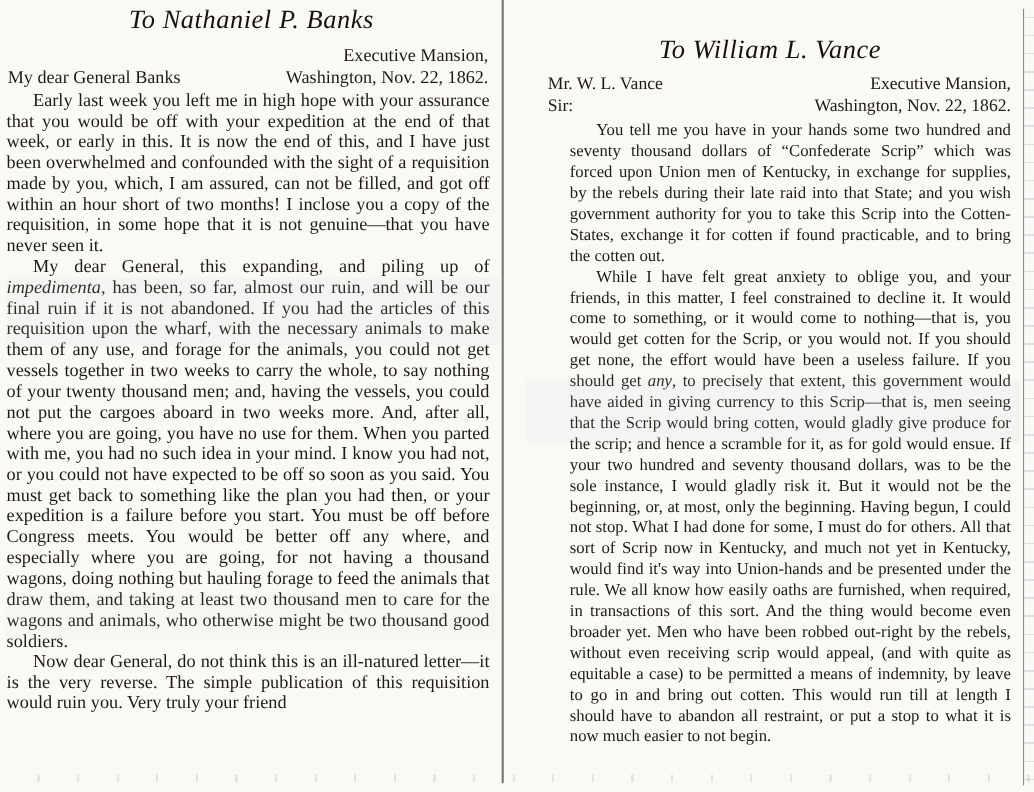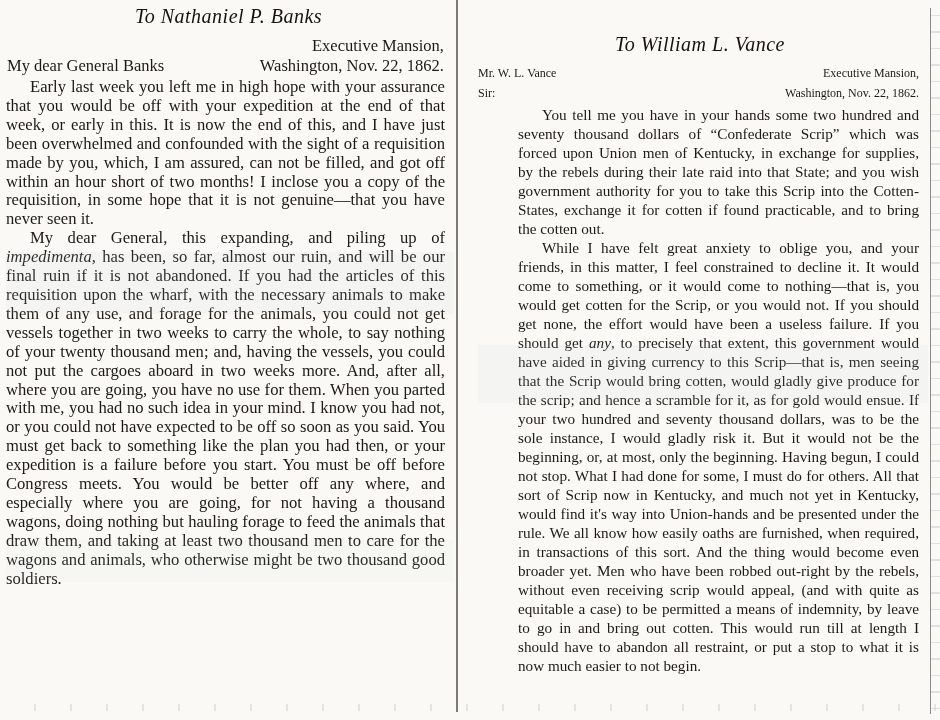--- a/index.html
+++ b/index.html
@@ -11,29 +11,29 @@
     font-family:"Liberation Serif","DejaVu Serif",serif;
     color:#1d1a16;
   }
   .page{position:absolute;top:0;background:transparent;}
   .page-left{left:0;width:457px;height:720px;}
   .page-right{left:470px;width:460px;height:720px;}
 
   .page-title{
     margin:0;text-align:center;
     font-style:italic;font-weight:normal;
-    font-size:20px;letter-spacing:.5px;
+    font-size:24px;letter-spacing:.5px;
     color:#16130f;
   }
   .page-left .page-title{padding-top:5px;}
   .page-right .page-title{padding-top:33px;font-style:italic;}
 
   .hdr{font-size:16.5px;line-height:20px;}
   .page-left .hdr{padding:8px 13px 0 7px;}
-  .page-right .hdr{padding:7px 11px 0 8px;font-size:12px;}
+  .page-right .hdr{padding:7px 11px 0 8px;font-size:16px;margin-left:20px;}
   .hdr-row{display:flex;justify-content:space-between;}
   .hdr-right{text-align:right;}
 
   .letter-body{text-align:justify;}
   .page-left .letter-body{
     padding:2px 12px 0 6px;
     font-size:16.6px;line-height:18.9px;font-family:Liberation Serif, serif;
   }
   .page-right .letter-body{
     padding:2px 11px 0 8px;
@@ -83,20 +83,21 @@
     <div class="hdr">
       <div class="hdr-right">Executive Mansion,</div>
       <div class="hdr-row">
         <span>My dear General Banks</span>
         <span>Washington, Nov. 22, 1862.</span>
       </div>
     </div>
     <div class="letter-body">
       <p><span>Early last week you left me in high hope with your assurance that you would be off with your expedition at the end of that week, or early in this. It is now the end of this, and I have just been overwhelmed and confounded with the sight of a requisition made by you, which, I am assured, can not be filled, and got off within an hour short of two months! I inclose you a copy of the requisition, in some hope that it is not genuine—that you have never seen it.</span></p>
       <p><span>My dear General, this expanding, and piling up of </span><i>impedimenta</i><span>, has been, so far, almost our ruin, and will be our final ruin if it is not abandoned. If you had the articles of this requisition upon the wharf, with the necessary animals to make them of any use, and forage for the animals, you could not get vessels together in two weeks to carry the whole, to say nothing of your twenty thousand men; and, having the vessels, you could not put the cargoes aboard in two weeks more. And, after all, where you are going, you have no use for them. When you parted with me, you had no such idea in your mind. I know you had not, or you could not have expected to be off so soon as you said. You must get back to something like the plan you had then, or your expedition is a failure before you start. You must be off before Congress meets. You would be better off any where, and especially where you are going, for not having a thousand wagons, doing nothing but hauling forage to feed the animals that draw them, and taking at least two thousand men to care for the wagons and animals, who otherwise might be two thousand good soldiers.</span></p>
+      <p><span>Now dear General, do not think this is an ill-natured letter—it is the very reverse. The simple publication of this requisition would ruin you. Very truly your friend</span></p>
     </div>
   </div>
 
   <div class="page page-right">
     <h1 class="page-title">To William L. Vance</h1>
     <div class="hdr">
       <div class="hdr-row">
         <span>Mr. W. L. Vance</span>
         <span>Executive Mansion,</span>
       </div>

